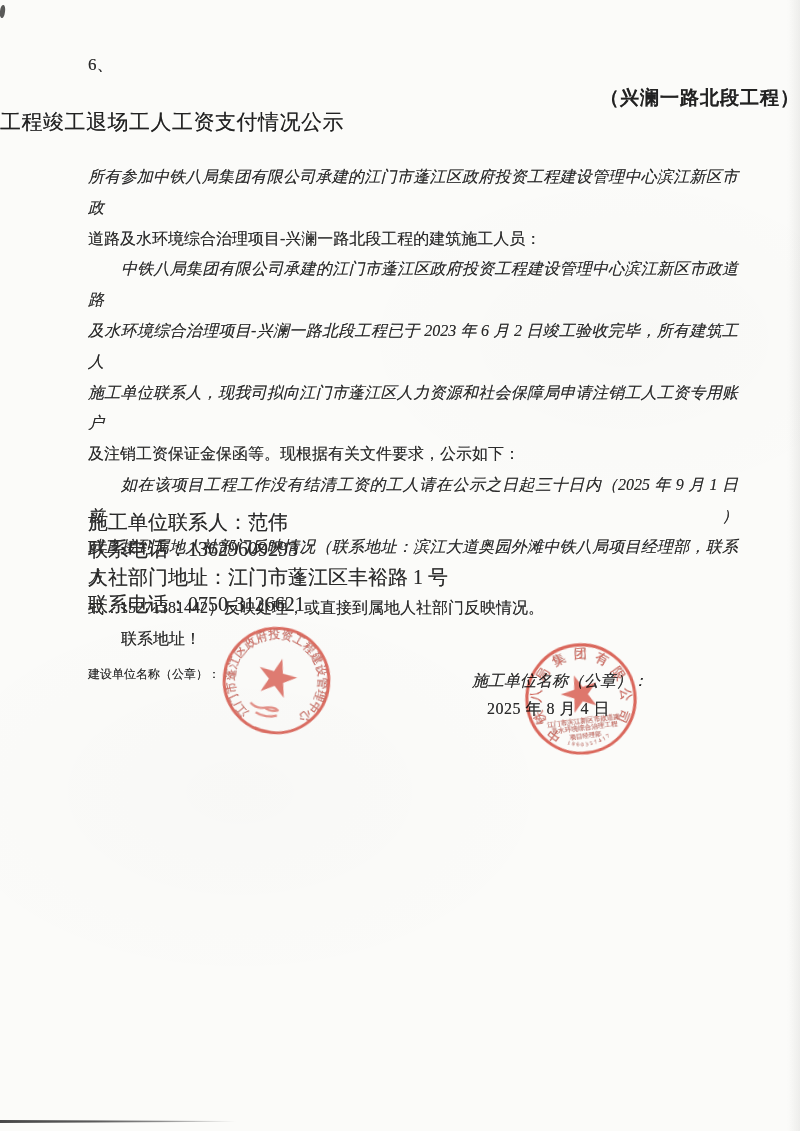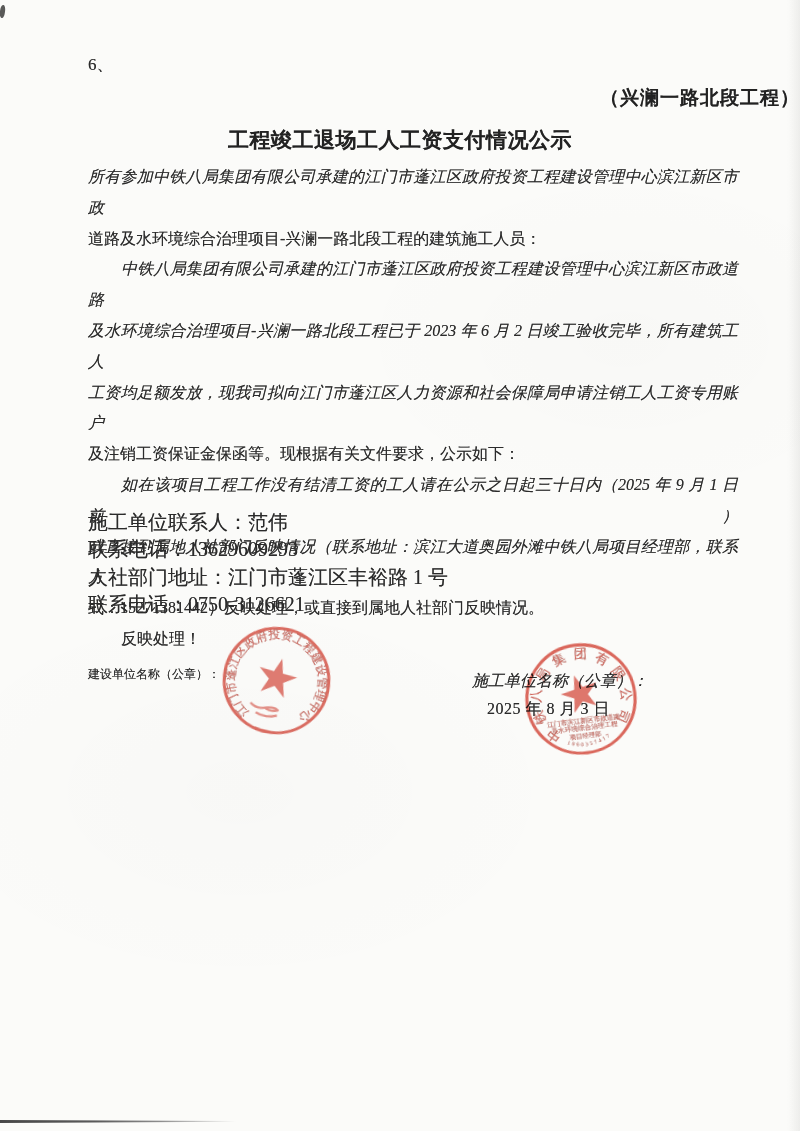--- a/index.html
+++ b/index.html
@@ -23,22 +23,22 @@
   .item-number {
     position: absolute; left: 88px; top: 53px;
     font-size: 17px;
   }
   .title-line1 {
     position: absolute; left: 0; right: 0; top: 85px;
     text-align: right; font-size: 19px; font-weight: bold;
     letter-spacing: 1px; color: #222;
   }
   .title-line2 {
-    position: absolute; left: 0; right: 0; top: 126px;
-    text-align: center; font-size: 21px; font-weight: bold;
+    position: absolute; left: 0; right: 0; top: 108px;
+    font-size: 21px; font-weight: normal;
     letter-spacing: 0.5px; color: #222;
   }
 
   .body-block {
     position: absolute; left: 88px; top: 162px; width: 650px;
     font-size: 16px; line-height: 30.8px;
   }
   .body-line { width: 650px; white-space: nowrap; }
   .body-line.j { text-align: justify; text-align-last: justify; white-space: normal; font-style: italic; }
   .body-line.ind { text-indent: 33px; }
@@ -85,38 +85,38 @@
   <div class="item-number">6、</div>
 
   <div class="title-line1">（兴澜一路北段工程）</div>
   <div class="title-line2">工程竣工退场工人工资支付情况公示</div>
 
   <div class="body-block">
     <div class="body-line j">所有参加中铁八局集团有限公司承建的江门市蓬江区政府投资工程建设管理中心滨江新区市政</div>
     <div class="body-line">道路及水环境综合治理项目-兴澜一路北段工程的建筑施工人员：</div>
     <div class="body-line j ind">中铁八局集团有限公司承建的江门市蓬江区政府投资工程建设管理中心滨江新区市政道路</div>
     <div class="body-line j">及水环境综合治理项目-兴澜一路北段工程已于 2023 年 6 月 2 日竣工验收完毕，所有建筑工人</div>
-    <div class="body-line j">工资均足额发放，现我司拟向江门市蓬江区人力资源和社会保障局申请注销工人工资专用账户</div>
+    <div class="body-line j">施工单位联系人，现我司拟向江门市蓬江区人力资源和社会保障局申请注销工人工资专用账户</div>
     <div class="body-line">及注销工资保证金保函等。现根据有关文件要求，公示如下：</div>
     <div class="body-line j ind">如在该项目工程工作没有结清工资的工人请在公示之日起三十日内（2025 年 9 月 1 日前）</div>
     <div class="body-line j">或直接到属地人社部门反映情况（联系地址：滨江大道奥园外滩中铁八局项目经理部，联系方</div>
     <div class="body-line">式：15271381442）反映处理，或直接到属地人社部门反映情况。</div>
-    <div class="body-line ind">反映处理！</div>
+    <div class="body-line ind">联系地址！</div>
   </div>
 
   <div class="contact-block">
     <div>施工单位联系人：范伟</div>
     <div>联系电话：13629609293</div>
     <div>人社部门地址：江门市蓬江区丰裕路 1 号</div>
     <div>联系电话：0750-3126621</div>
   </div>
 
   <div class="signoff-left-label">建设单位名称（公章）：</div>
   <div class="signoff-right-label">施工单位名称（公章）：</div>
-  <div class="signoff-date">2025 年 8 月 3 日</div>
+  <div class="signoff-date">2025 年 8 月 4 日</div>
 
   <svg class="seal seal-left" viewBox="0 0 120 120" xmlns="http://www.w3.org/2000/svg">
     <defs>
       <path id="ringL" d="M 36.5,93.6 A 41,41 0 1 1 83.5,93.6" fill="none"></path>
     </defs>
     <circle cx="60" cy="60" r="51" fill="none" stroke="#d84f42" stroke-width="3"></circle>
     <text font-size="11.5" fill="#d84f42" font-family="Liberation Serif, DejaVu Serif, serif">
       <textPath href="#ringL" textLength="206" lengthAdjust="spacingAndGlyphs">江门市蓬江区政府投资工程建设管理中心</textPath>
     </text>
     <g transform="translate(60,58) rotate(10)">

